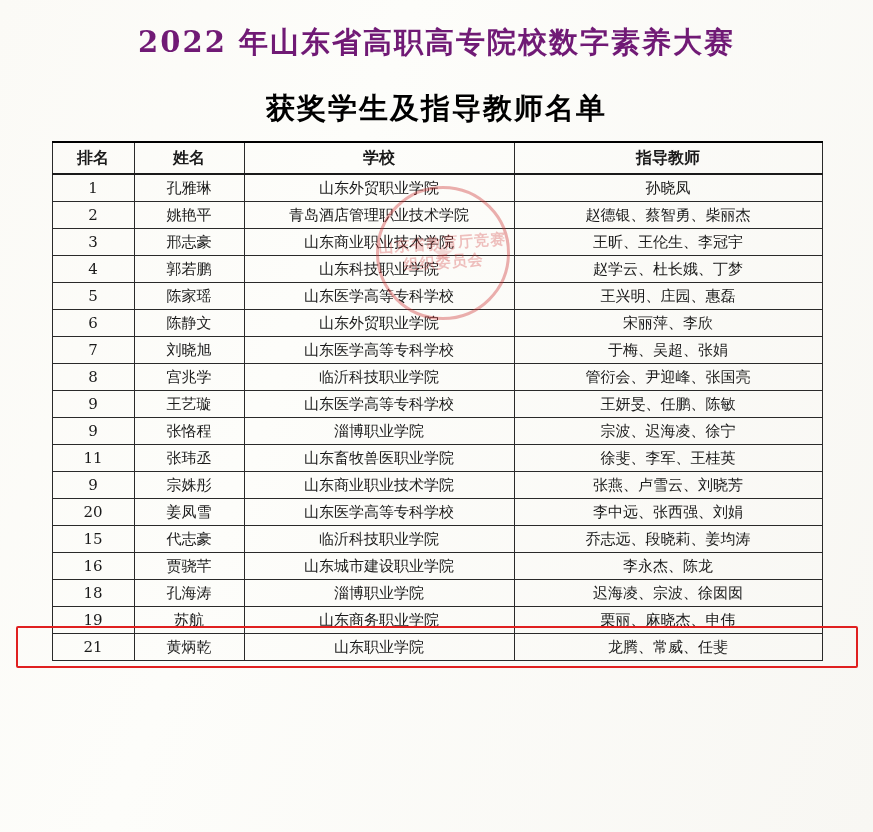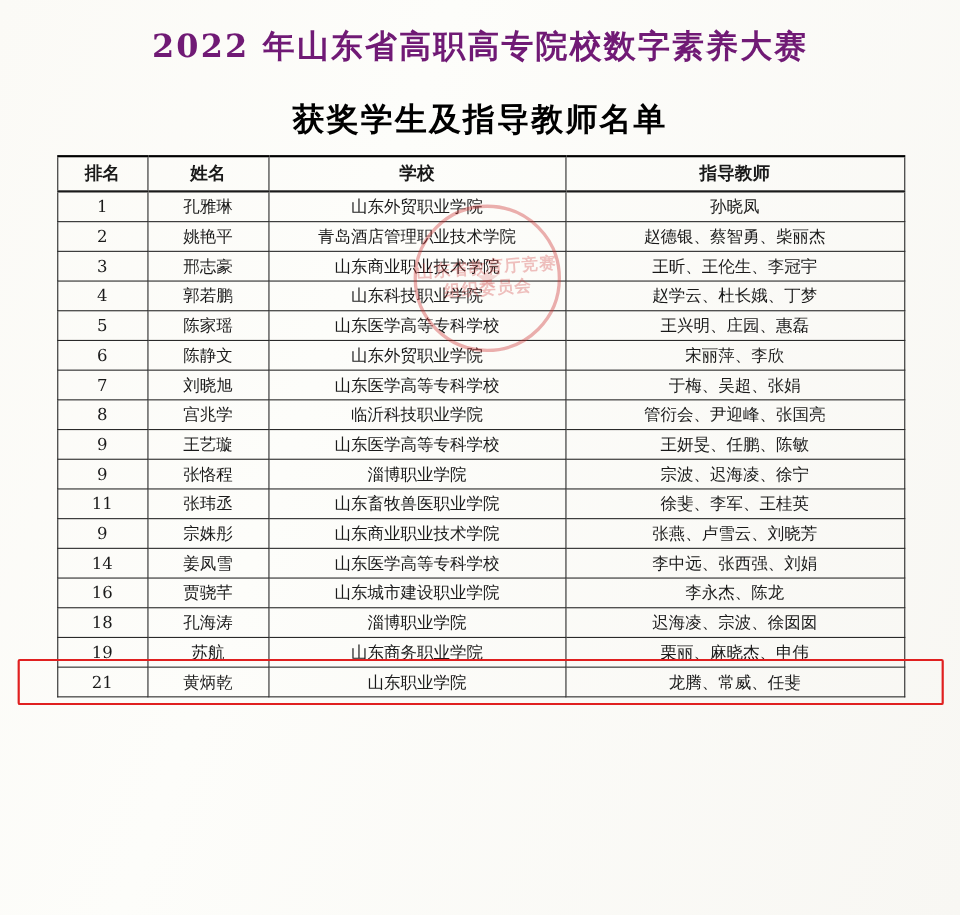--- a/index.html
+++ b/index.html
@@ -241,24 +241,30 @@
             <td>山东畜牧兽医职业学院</td>
             <td>徐斐、李军、王桂英</td>
           </tr>
           <tr>
             <td>9</td>
             <td>宗姝彤</td>
             <td>山东商业职业技术学院</td>
             <td>张燕、卢雪云、刘晓芳</td>
           </tr>
           <tr>
-            <td>14</td>
+            <td>20</td>
             <td>姜凤雪</td>
             <td>山东医学高等专科学校</td>
             <td>李中远、张西强、刘娟</td>
+          </tr>
+          <tr>
+            <td>15</td>
+            <td>代志豪</td>
+            <td>临沂科技职业学院</td>
+            <td>乔志远、段晓莉、姜均涛</td>
           </tr>
           <tr>
             <td>16</td>
             <td>贾骁芊</td>
             <td>山东城市建设职业学院</td>
             <td>李永杰、陈龙</td>
           </tr>
           <tr>
             <td>18</td>
             <td>孔海涛</td>

